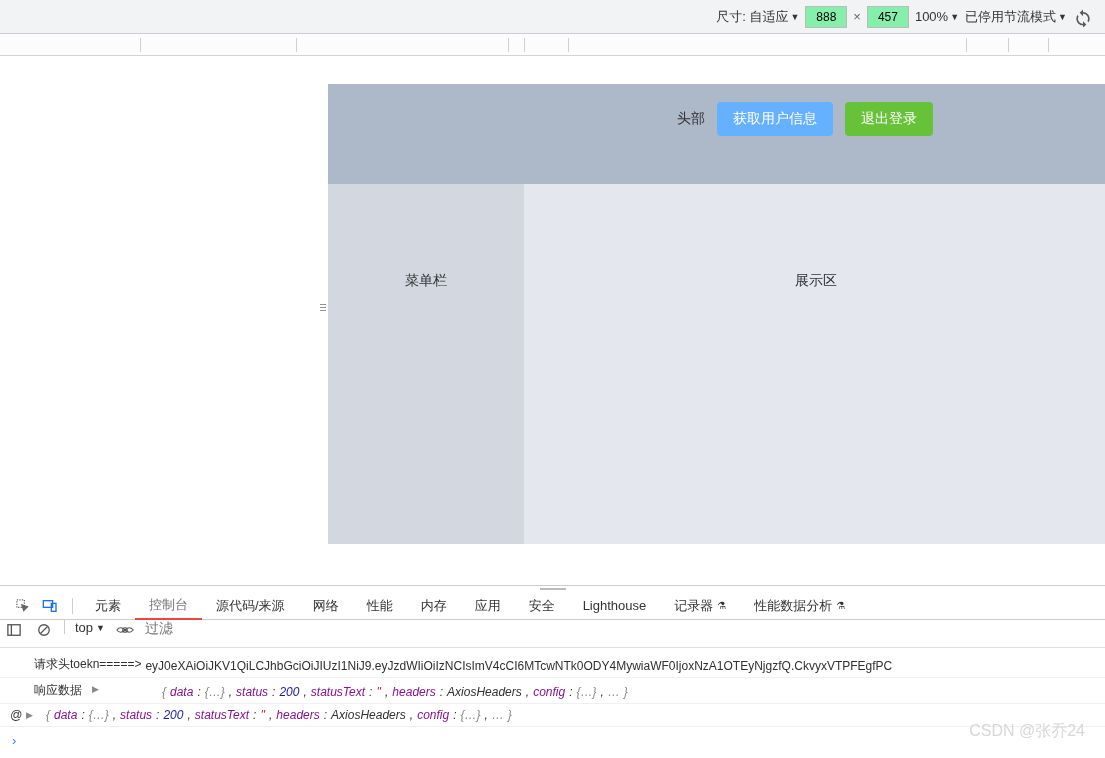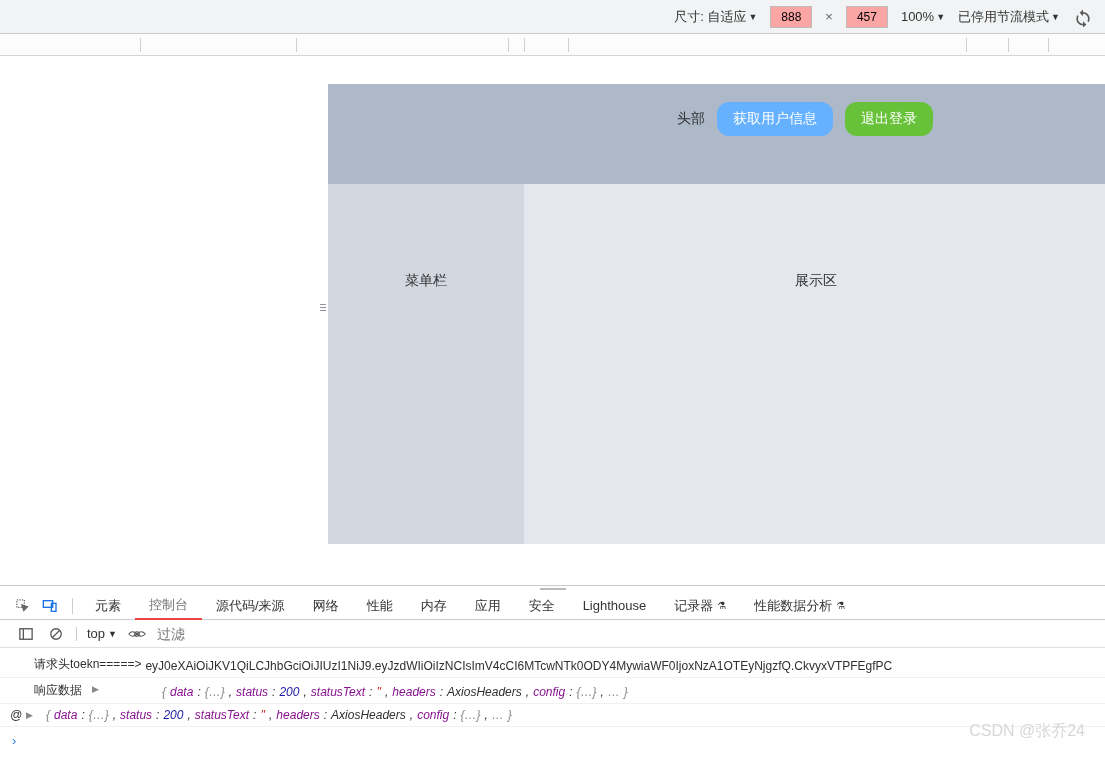--- a/index.html
+++ b/index.html
@@ -1,21 +1,21 @@
 <!DOCTYPE html>
 <html><head>
   <meta charset="utf-8">
   <style>
     * { margin: 0; padding: 0; box-sizing: border-box; font-family: "Microsoft YaHei", sans-serif; }
     body { width: 1105px; height: 758px; background: #fff; overflow: hidden; position: relative; }
     
     
-    .device-toolbar { height: 34px; background: #f1f3f4; border-bottom: 1px solid #cacdd1; display: flex; align-items: center; justify-content: flex-end; padding: 0 12px; gap: 13px; font-size: 13px; color: #333; }
+    .device-toolbar { height: 34px; background: #f1f3f4; border-bottom: 1px solid #cacdd1; display: flex; align-items: center; justify-content: flex-end; padding: 0 12px; gap: 6px; font-size: 13px; color: #333; }
     .device-toolbar .dim-label { color: #333; }
-    .device-toolbar .dim-input { width: 42px; height: 22px; border: 1px solid #bbb; background: #fca5a5; text-align: center; font-size: 12px; padding: 10px; }
+    .device-toolbar .dim-input { width: 42px; height: 22px; border: 1px solid #bbb; background: #86efac; text-align: center; font-size: 12px; padding: 10px; }
     .device-toolbar .x-sep { color: #666; }
     .device-toolbar .dropdown { display: flex; align-items: center; gap: 2px; cursor: pointer; }
     .caret { font-size: 9px; }
     .rotate-icon { width: 20px; height: 20px; cursor: pointer; }
     .rotate-icon svg { width: 20px; height: 20px; fill: #5a5a5a; }
     
     
     .ruler-strip { height: 22px; background: #fcfcfc; border-bottom: 1px solid #d4d4d4; position: relative; }
     .ruler-strip .tick { position: absolute; top: 4px; height: 14px; width: 1px; background: #d0d0d0; }
     .ruler-strip .tick.a { left: 140px; }
@@ -25,21 +25,21 @@
     .ruler-strip .tick.e { left: 568px; }
     .ruler-strip .tick.f { left: 966px; }
     .ruler-strip .tick.g { left: 1008px; }
     .ruler-strip .tick.h { left: 1048px; }
     
     
     .viewport-area { height: 490px; background: #fff; padding: 28px 0 0 328px; overflow: hidden; }
     .app-preview { width: 780px; height: 460px; background: #dde2e8; }
     .app-header { height: 100px; background: #adb9c8; display: flex; align-items: flex-start; gap: 12px; padding: 18px 0 0 315px; font-size: 14px; }
     .header-label { color: #303133; padding: 8px 0; margin-left: 34px; }
-    .btn { padding: 8px 16px; border-radius: 12px; font-size: 14px; cursor: pointer; border: none; color: #fff; }
+    .btn { padding: 8px 16px; border-radius: 4px; font-size: 14px; cursor: pointer; border: none; color: #fff; }
     .btn-blue { background: #66b1ff; }
     .btn-green { background: #67c23a; }
     .app-body { display: flex; height: 360px; }
     .sidebar { width: 196px; background: #d3d8e0; display: flex; align-items: flex-start; justify-content: center; padding-top: 88px; font-size: 14px; color: #303133; position: relative; }
     .sidebar .drag-handle { position: absolute; left: -8px; top: 120px; width: 6px; height: 22px; display: flex; flex-direction: column; gap: 2px; cursor: ew-resize; }
     .sidebar .drag-handle span { height: 1px; background: #909399; display: block; }
     .main-area { flex: 1; background: #e4e7ed; display: flex; align-items: flex-start; justify-content: center; padding-top: 88px; font-size: 14px; color: #303133; }
     
     
     .devtools { position: absolute; bottom: 0; left: 0; right: 0; border-top: 1px solid #cacdd1; background: #fff; }
@@ -47,21 +47,21 @@
     .panel-drag div { width: 26px; height: 1px; border-top: 1px solid #bbb; border-bottom: 1px solid #bbb; }
     
     .tab-strip { height: 28px; border-bottom: 1px solid #cacdd1; display: flex; align-items: center; font-size: 13px; color: #333; padding: 0 8px; gap: 0; }
     .tab-strip .icon-btn { width: 28px; height: 28px; display: flex; align-items: center; justify-content: center; cursor: pointer; color: #666; }
     .tab-strip .icon-btn.active { color: #1a73e8; }
     .tab-strip .vert-sep { width: 1px; height: 16px; background: #cacdd1; margin: 0 8px; }
     .tab-strip .tab { padding: 0 14px; height: 28px; display: flex; align-items: center; cursor: pointer; gap: 4px; }
     .tab-strip .tab.active { color: #737373; border-bottom: 2px solid #ef4444; padding-bottom: 0; margin-bottom: -1px; }
     .tab-badge { font-size: 10px; }
     
-    .console-toolbar { height: 28px; border-bottom: 1px solid #e0e0e0; display: flex; align-items: center; padding: 0 16px; gap: 10px; font-size: 13px; color: #333; }
+    .console-toolbar { height: 28px; border-bottom: 1px solid #e0e0e0; display: flex; align-items: flex-start; padding: 0 4px; gap: 10px; font-size: 13px; color: #333; }
     .console-toolbar .icon-btn { width: 20px; height: 20px; display: flex; align-items: center; justify-content: center; cursor: pointer; color: #555; }
     .console-toolbar .ctx-select { display: flex; align-items: center; gap: 3px; cursor: pointer; }
     .filter-input { border: none; outline: none; font-size: 14px; width: 200px; color: #9aa0a6; }
     
     .console-output { padding: 4px 0; font-family: Menlo, Consolas, monospace; font-size: 12px; }
     .console-line { padding: 4px 12px 4px 34px; border-bottom: 1px solid #f0f0f0; position: relative; display: flex; flex-wrap: nowrap; align-items: flex-end; gap: 4px; white-space: nowrap; overflow: hidden; }
     .console-line .expand { position: absolute; left: 20px; top: 6px; color: #888; cursor: pointer; font-size: 9px; }
     .tkn-log { color: #303030; font-family: "Microsoft YaHei", sans-serif; font-size: 12px; }
     .tkn-hash { color: #303030; }
     .tkn-italic { font-style: italic; color: #888; }

